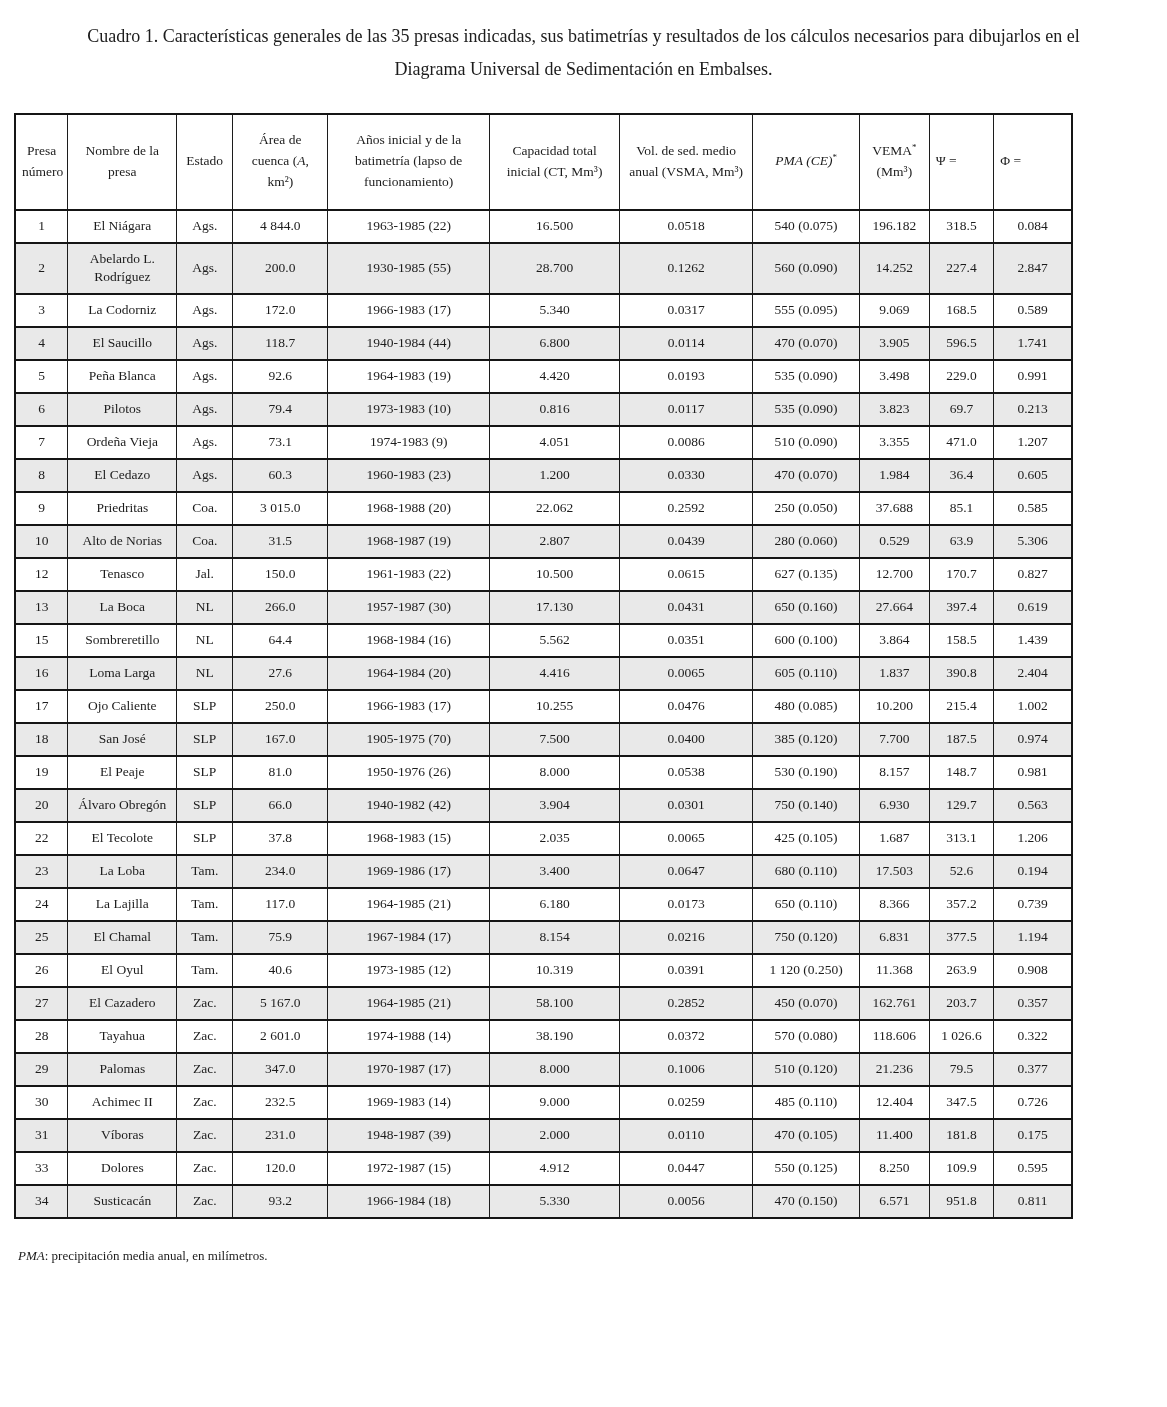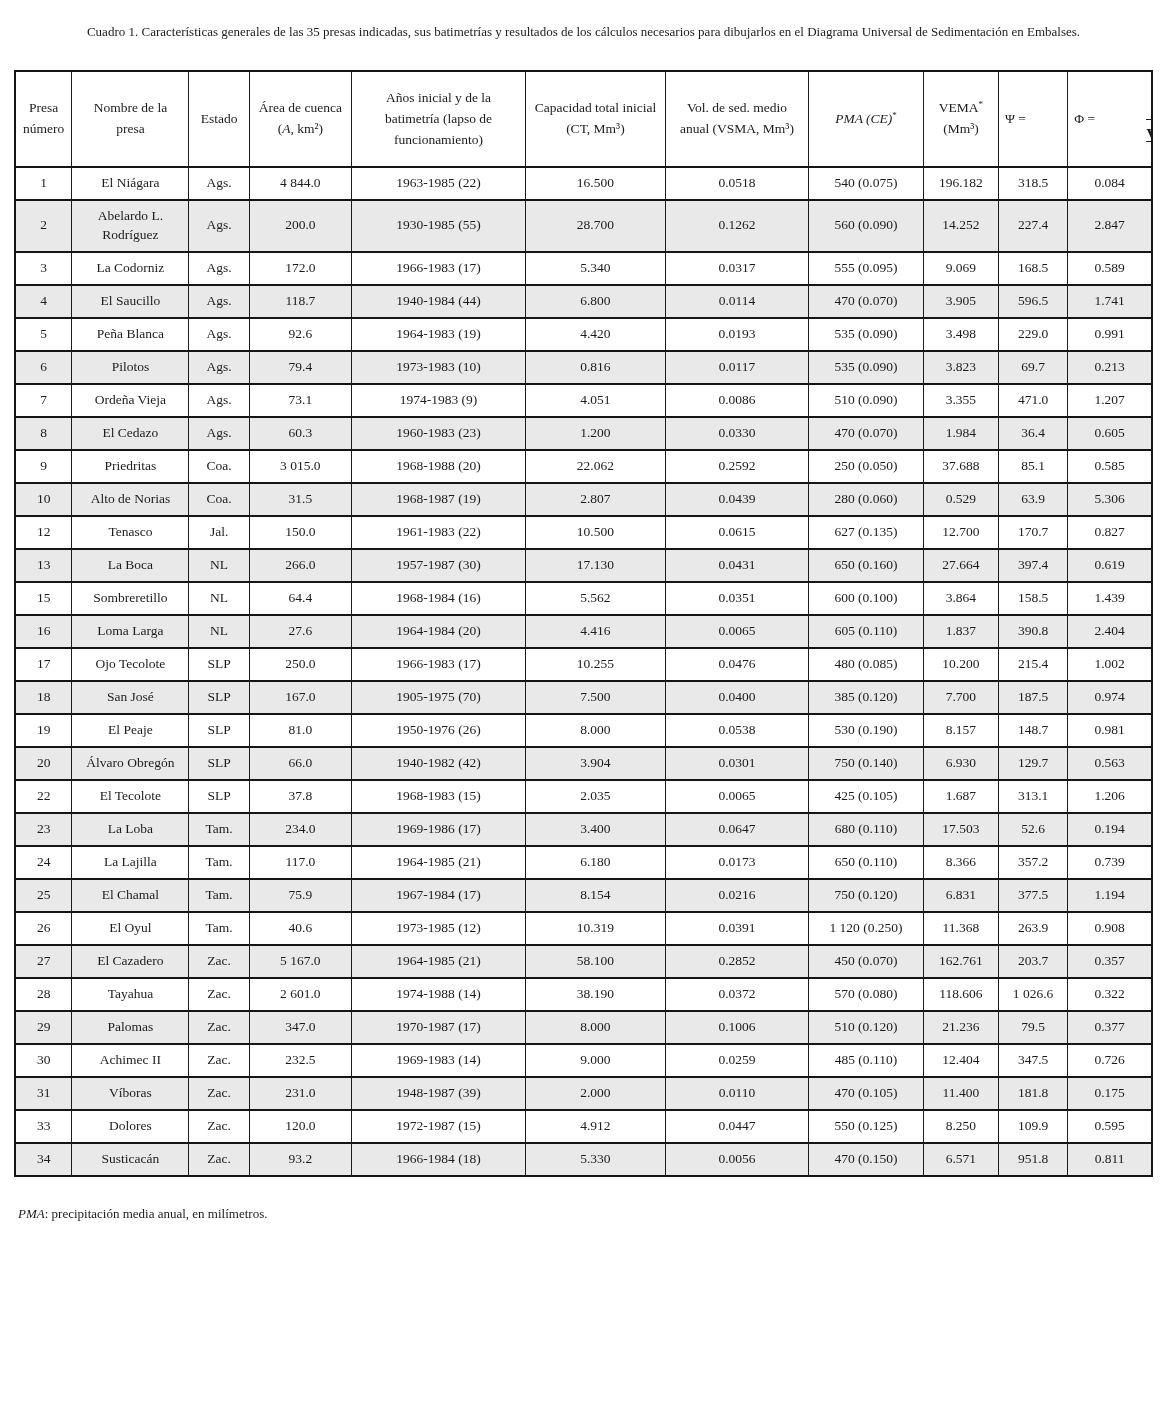--- a/index.html
+++ b/index.html
@@ -13,26 +13,26 @@
     width: 1167px;
     min-height: 1407px;
     box-sizing: border-box;
     padding: 16px 14px 20px 14px;
     background: #ffffff;
   }
   .title {
     max-width: 1040px;
     margin: 4px auto 26px auto;
     text-align: center;
-    font-size: 13px;
+    font-size: 18px;
     line-height: 1.85;
     color: #1c1c1c;
   }
   table.presas {
-    width: 1139px;
+    width: 1059px;
     border-collapse: collapse;
     table-layout: fixed;
     border: 2px solid #151515;
     font-size: 13.5px;
   }
   col.c-numero    { width: 5.0%; }
   col.c-nombre    { width: 10.3%; }
   col.c-estado    { width: 5.3%; }
   col.c-area      { width: 9.0%; }
   col.c-anos      { width: 15.3%; }
@@ -327,21 +327,21 @@
           <td>1964-1984 (20)</td>
           <td>4.416</td>
           <td>0.0065</td>
           <td>605 (0.110)</td>
           <td>1.837</td>
           <td>390.8</td>
           <td>2.404</td>
         </tr>
         <tr>
           <td>17</td>
-          <td>Ojo Tecolote</td>
+          <td>Ojo Caliente</td>
           <td>SLP</td>
           <td>250.0</td>
           <td>1966-1983 (17)</td>
           <td>10.255</td>
           <td>0.0476</td>
           <td>480 (0.085)</td>
           <td>10.200</td>
           <td>215.4</td>
           <td>1.002</td>
         </tr>

